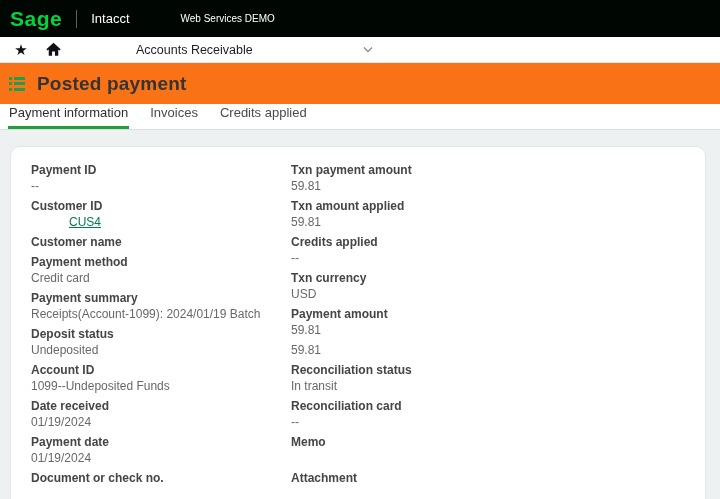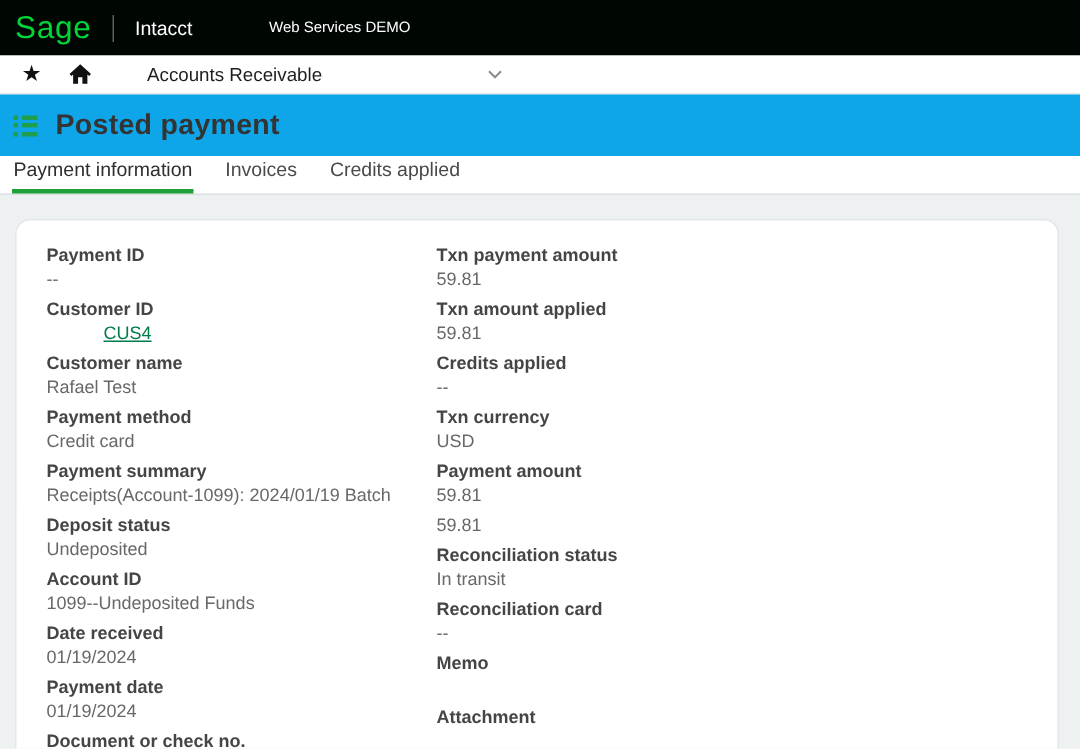--- a/index.html
+++ b/index.html
@@ -1,36 +1,36 @@
 <!DOCTYPE html>
 <html><head>
 <meta charset="utf-8">
 <style>
   * { margin:0; padding:0; box-sizing:border-box; }
   html,body { width:720px; height:499px; overflow:hidden; background:#eef1f2;
               font-family:"Liberation Sans", sans-serif; }
 
   
   .topbar { height:37px; background:#000703; display:flex; align-items:center; padding-left:10px; }
-  .sage-logo { color:#00D639; font-size:21px; font-weight:400; letter-spacing:.5px; line-height:1; padding-right:14px; }
+  .sage-logo { color:#00D639; font-size:21px; font-weight:700; letter-spacing:.5px; line-height:1; padding-right:14px; }
   .topbar-divider { width:1px; height:18px; background:#5c615e; margin-right:14px; }
   .brand-name { color:#fff; font-size:13px; font-weight:400; margin-right:7px; }
   .product-name { color:#fff; font-size:10px; font-weight:400;margin-left:44px; }
 
   
   .navbar { height:26px; background:#fff; display:flex; align-items:center; border-bottom:1px solid #e4e8ea; }
   .nav-icon-btn { background:none; border:none; cursor:pointer; display:flex; align-items:center; justify-content:center;
                   width:22px; height:22px; margin-left:10px; }
   .star-glyph { font-size:15px; color:#111; line-height:1; }
   .module-select { display:flex; align-items:center; background:none; border:none; cursor:pointer; margin-left:34px; }
-  .module-label { font-size:12.5px; color:#1d1d1d; }
+  .module-label { font-size:12.5px; color:#1d1d1d;margin-left:38px; }
   .chev { margin-left:110px; display:flex; }
 
   
-  .title-row { height:41px; background:#0ea5e9; display:flex; align-items:center; padding-left:9px; }
+  .title-row { height:41px; background:#f97316; display:flex; align-items:center; padding-left:9px; }
   .list-icon { display:inline-flex; flex-direction:column; gap:2.5px; margin-right:12px; }
   .list-icon i { display:block; width:16px; height:3px;
     background:linear-gradient(to right,#1f9e4e 0 3px,transparent 3px 5.5px,#1f9e4e 5.5px 16px); }
   .page-title { font-size:19px; font-weight:700; color:#343434; letter-spacing:.2px; }
 
   
   .tabs { height:26px; background:#fff; display:flex; align-items:flex-end; padding-left:8px; border-bottom:1px solid #d9dee1; }
   .tab { background:none; border:none; cursor:pointer; font-family:inherit; font-size:13px; font-weight:400;
          color:#4a4a4a; padding:0 1px 6px 1px; margin-right:20px; border-bottom:3px solid transparent; }
   .tab.active { color:#2e2e2e; border-bottom-color:#21a038; }
@@ -101,21 +101,20 @@
     <div class="field-value">--</div>
   </div>
 
   <div class="field">
     <div class="field-label">Customer ID</div>
     <div class="field-value link">CUS4</div>
   </div>
 
   <div class="field">
     <div class="field-label">Customer name</div>
-    <div class="field-value">Rafael Test</div>
   </div>
 
   <div class="field">
     <div class="field-label">Payment method</div>
     <div class="field-value">Credit card</div>
   </div>
 
   <div class="field">
     <div class="field-label">Payment summary</div>
     <div class="field-value">Receipts(Account-1099): 2024/01/19 Batch</div>

